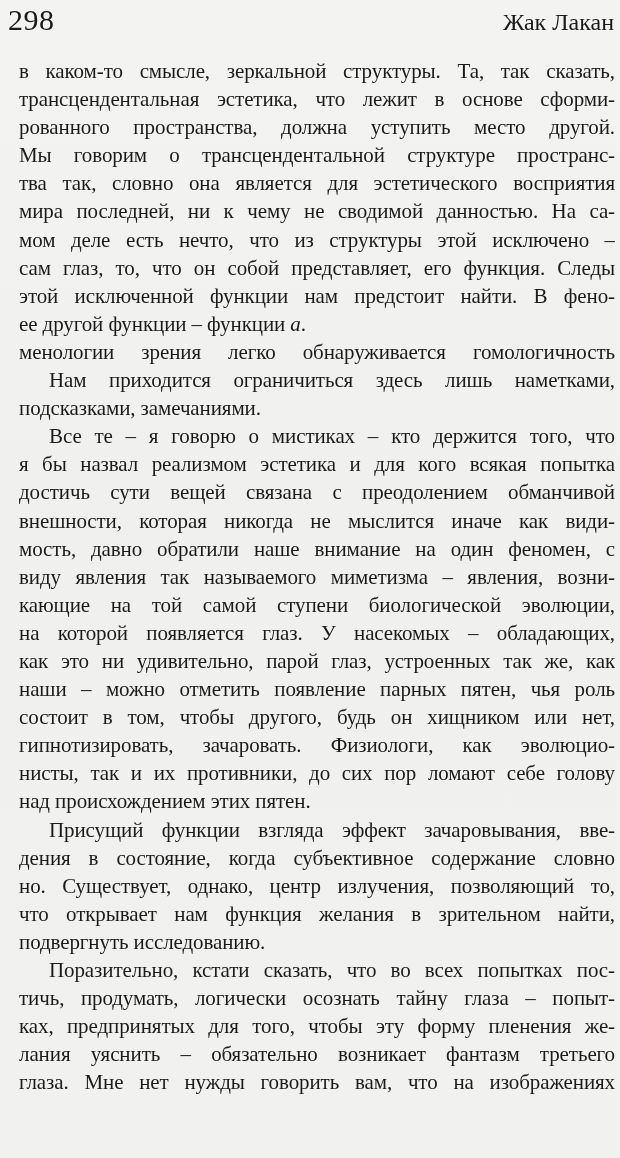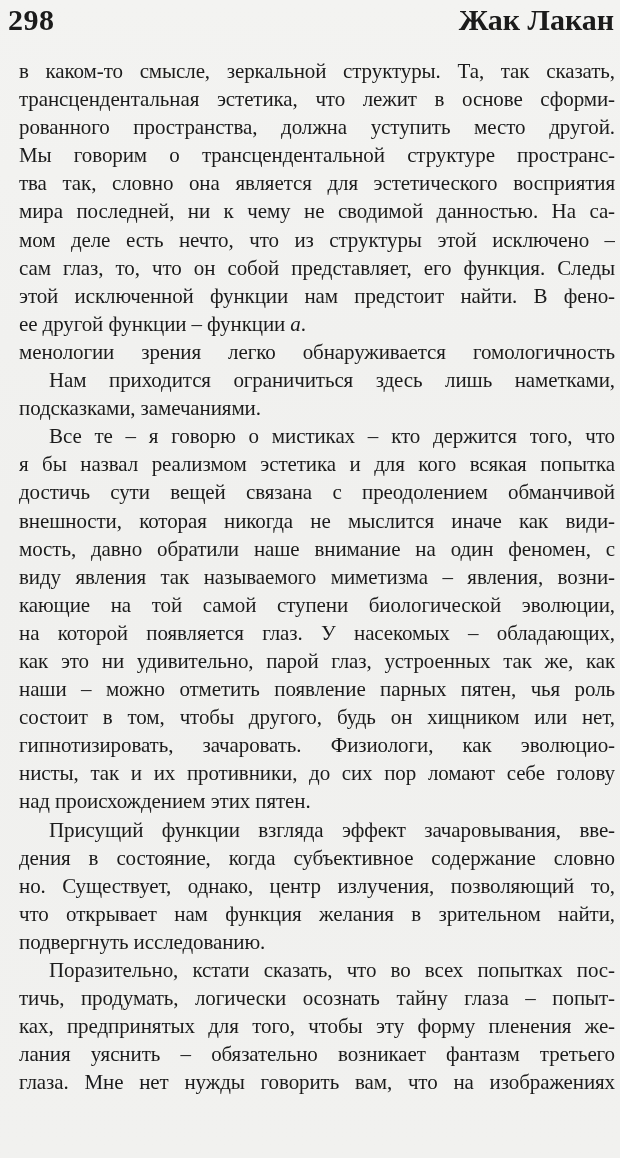--- a/index.html
+++ b/index.html
@@ -17,29 +17,28 @@
     -webkit-font-smoothing: antialiased;
   }
   .page-header {
     position: absolute;
     top: 4px;
     left: 8px;
     right: 6px;
     display: flex;
     justify-content: space-between;
     align-items: baseline;
-    font-weight: bold;
   }
   .page-number {
     font-size: 30px;
     line-height: 32px;
     letter-spacing: 0.5px;
   }
   .running-head {
-    font-size: 30px;
+    font-size: 24px;
     line-height: 28px;
     text-align: right;
   }
   .page-body {
     position: absolute;
     top: 57px;
     left: 19px;
     right: 5px;
   }
   .line {

